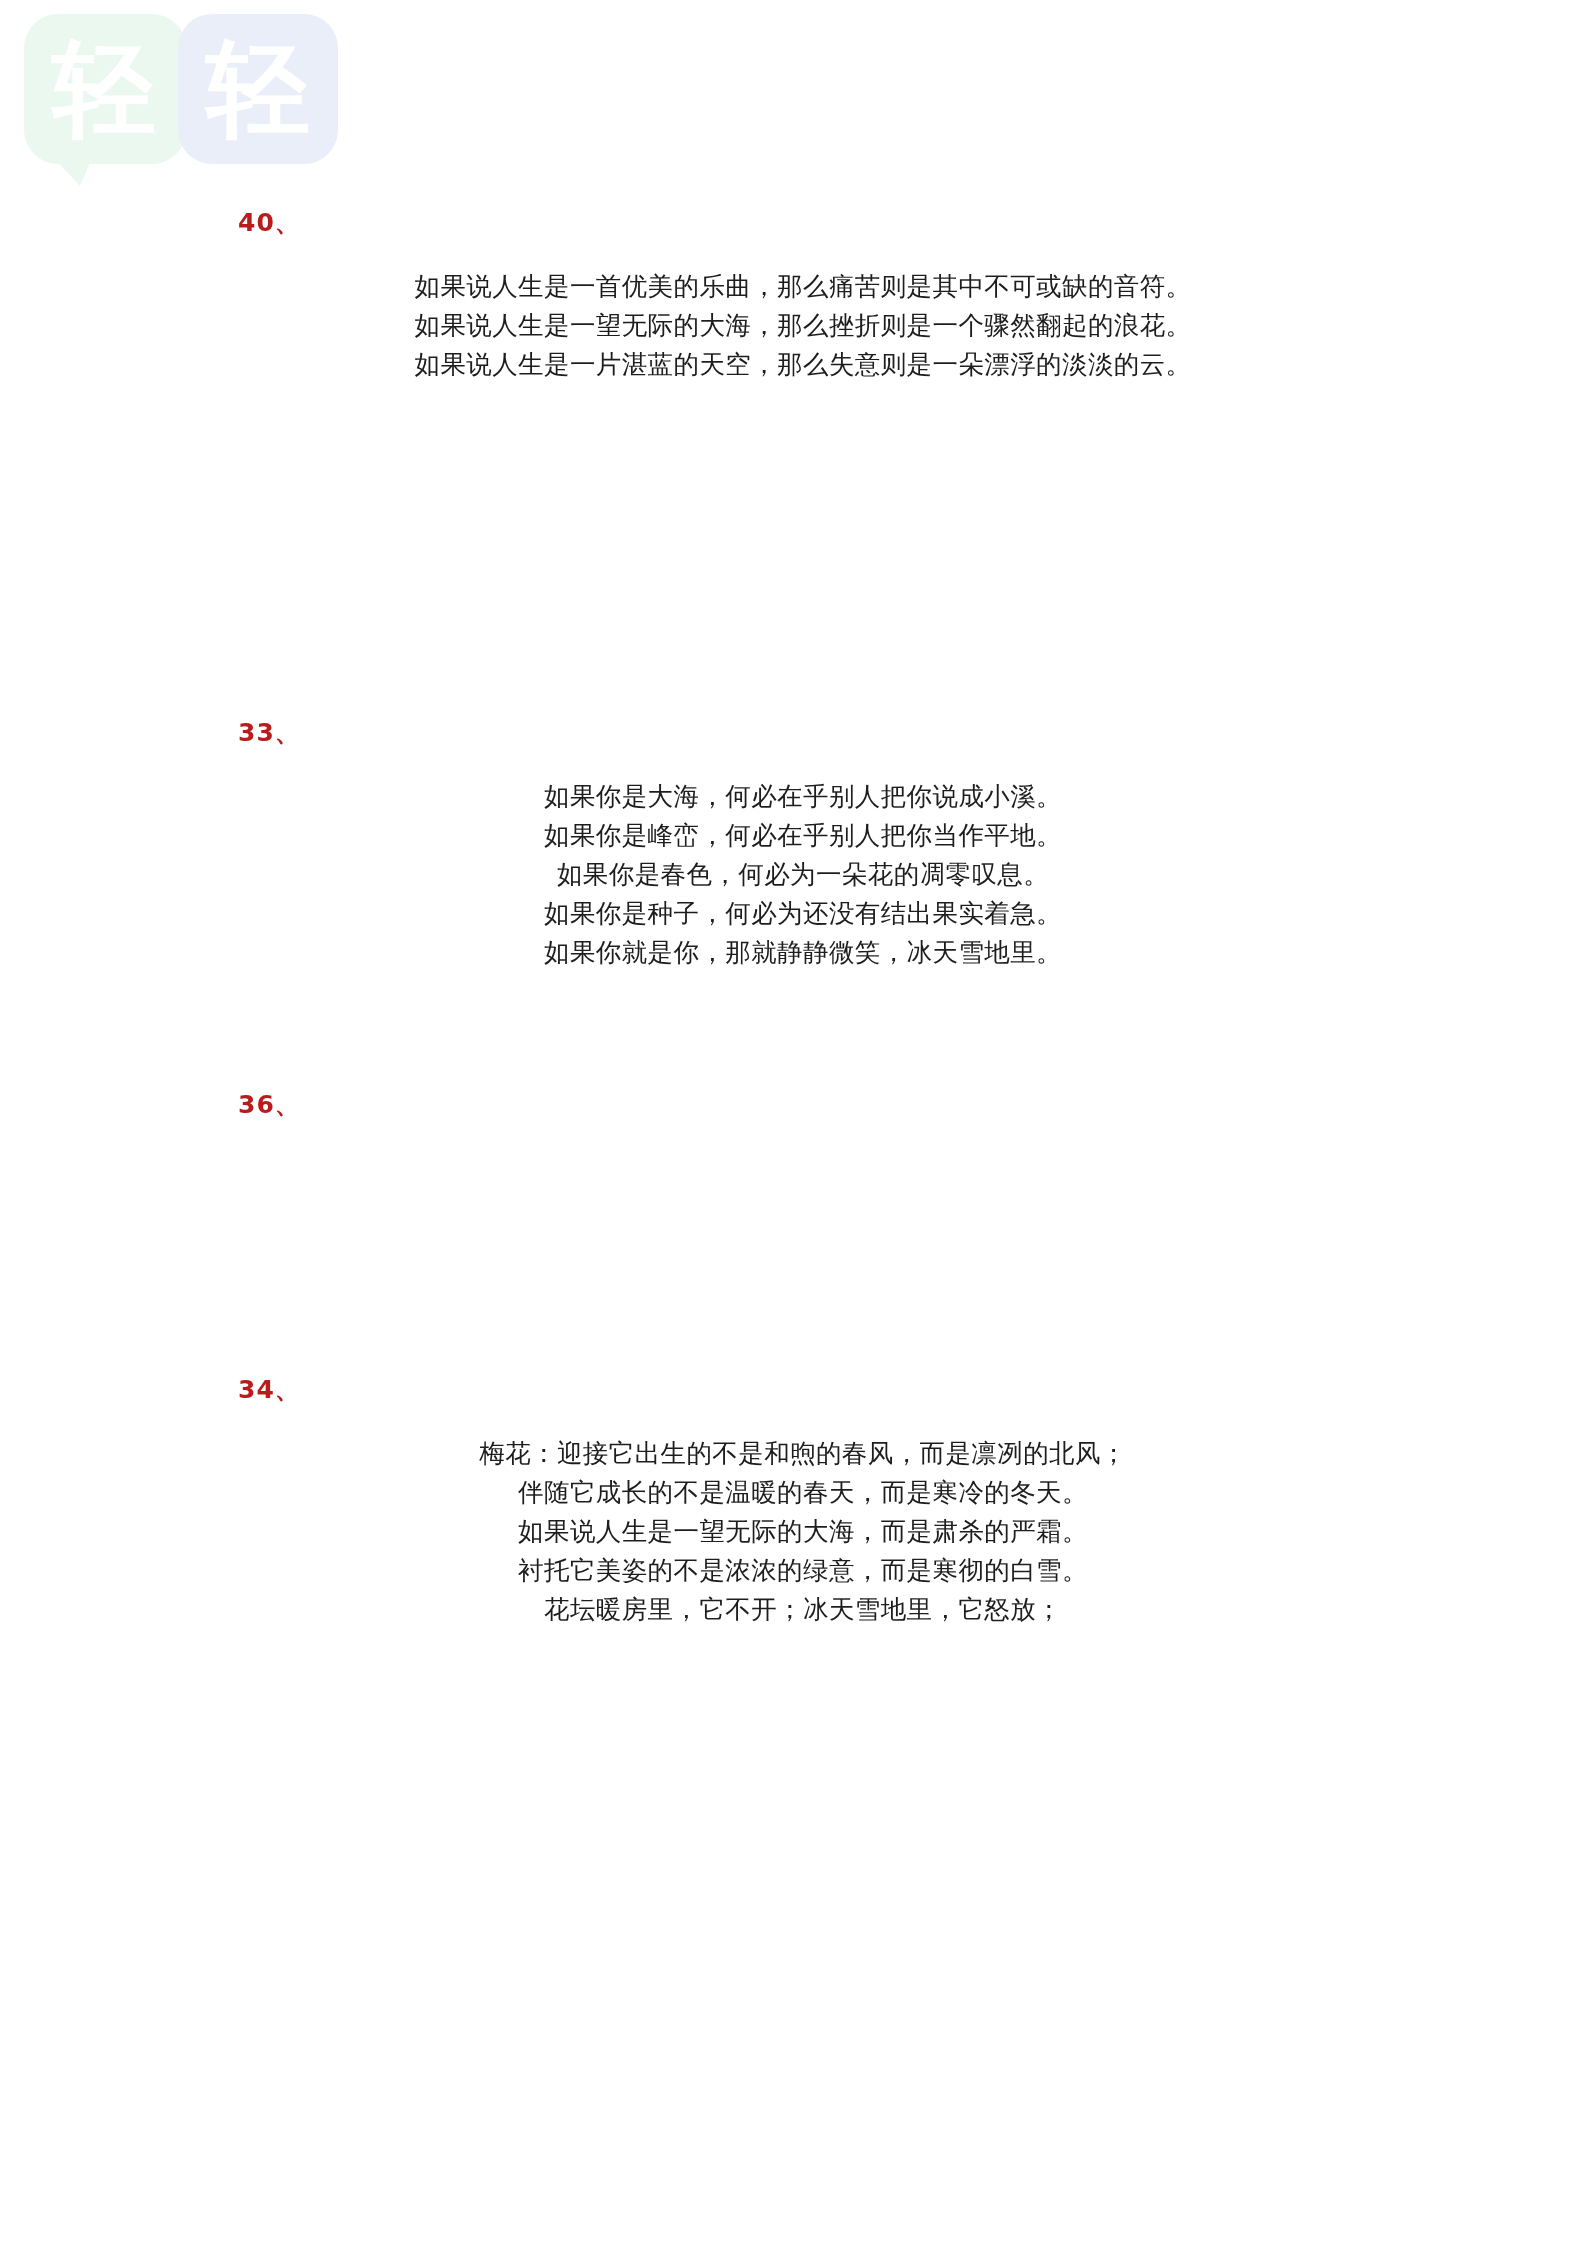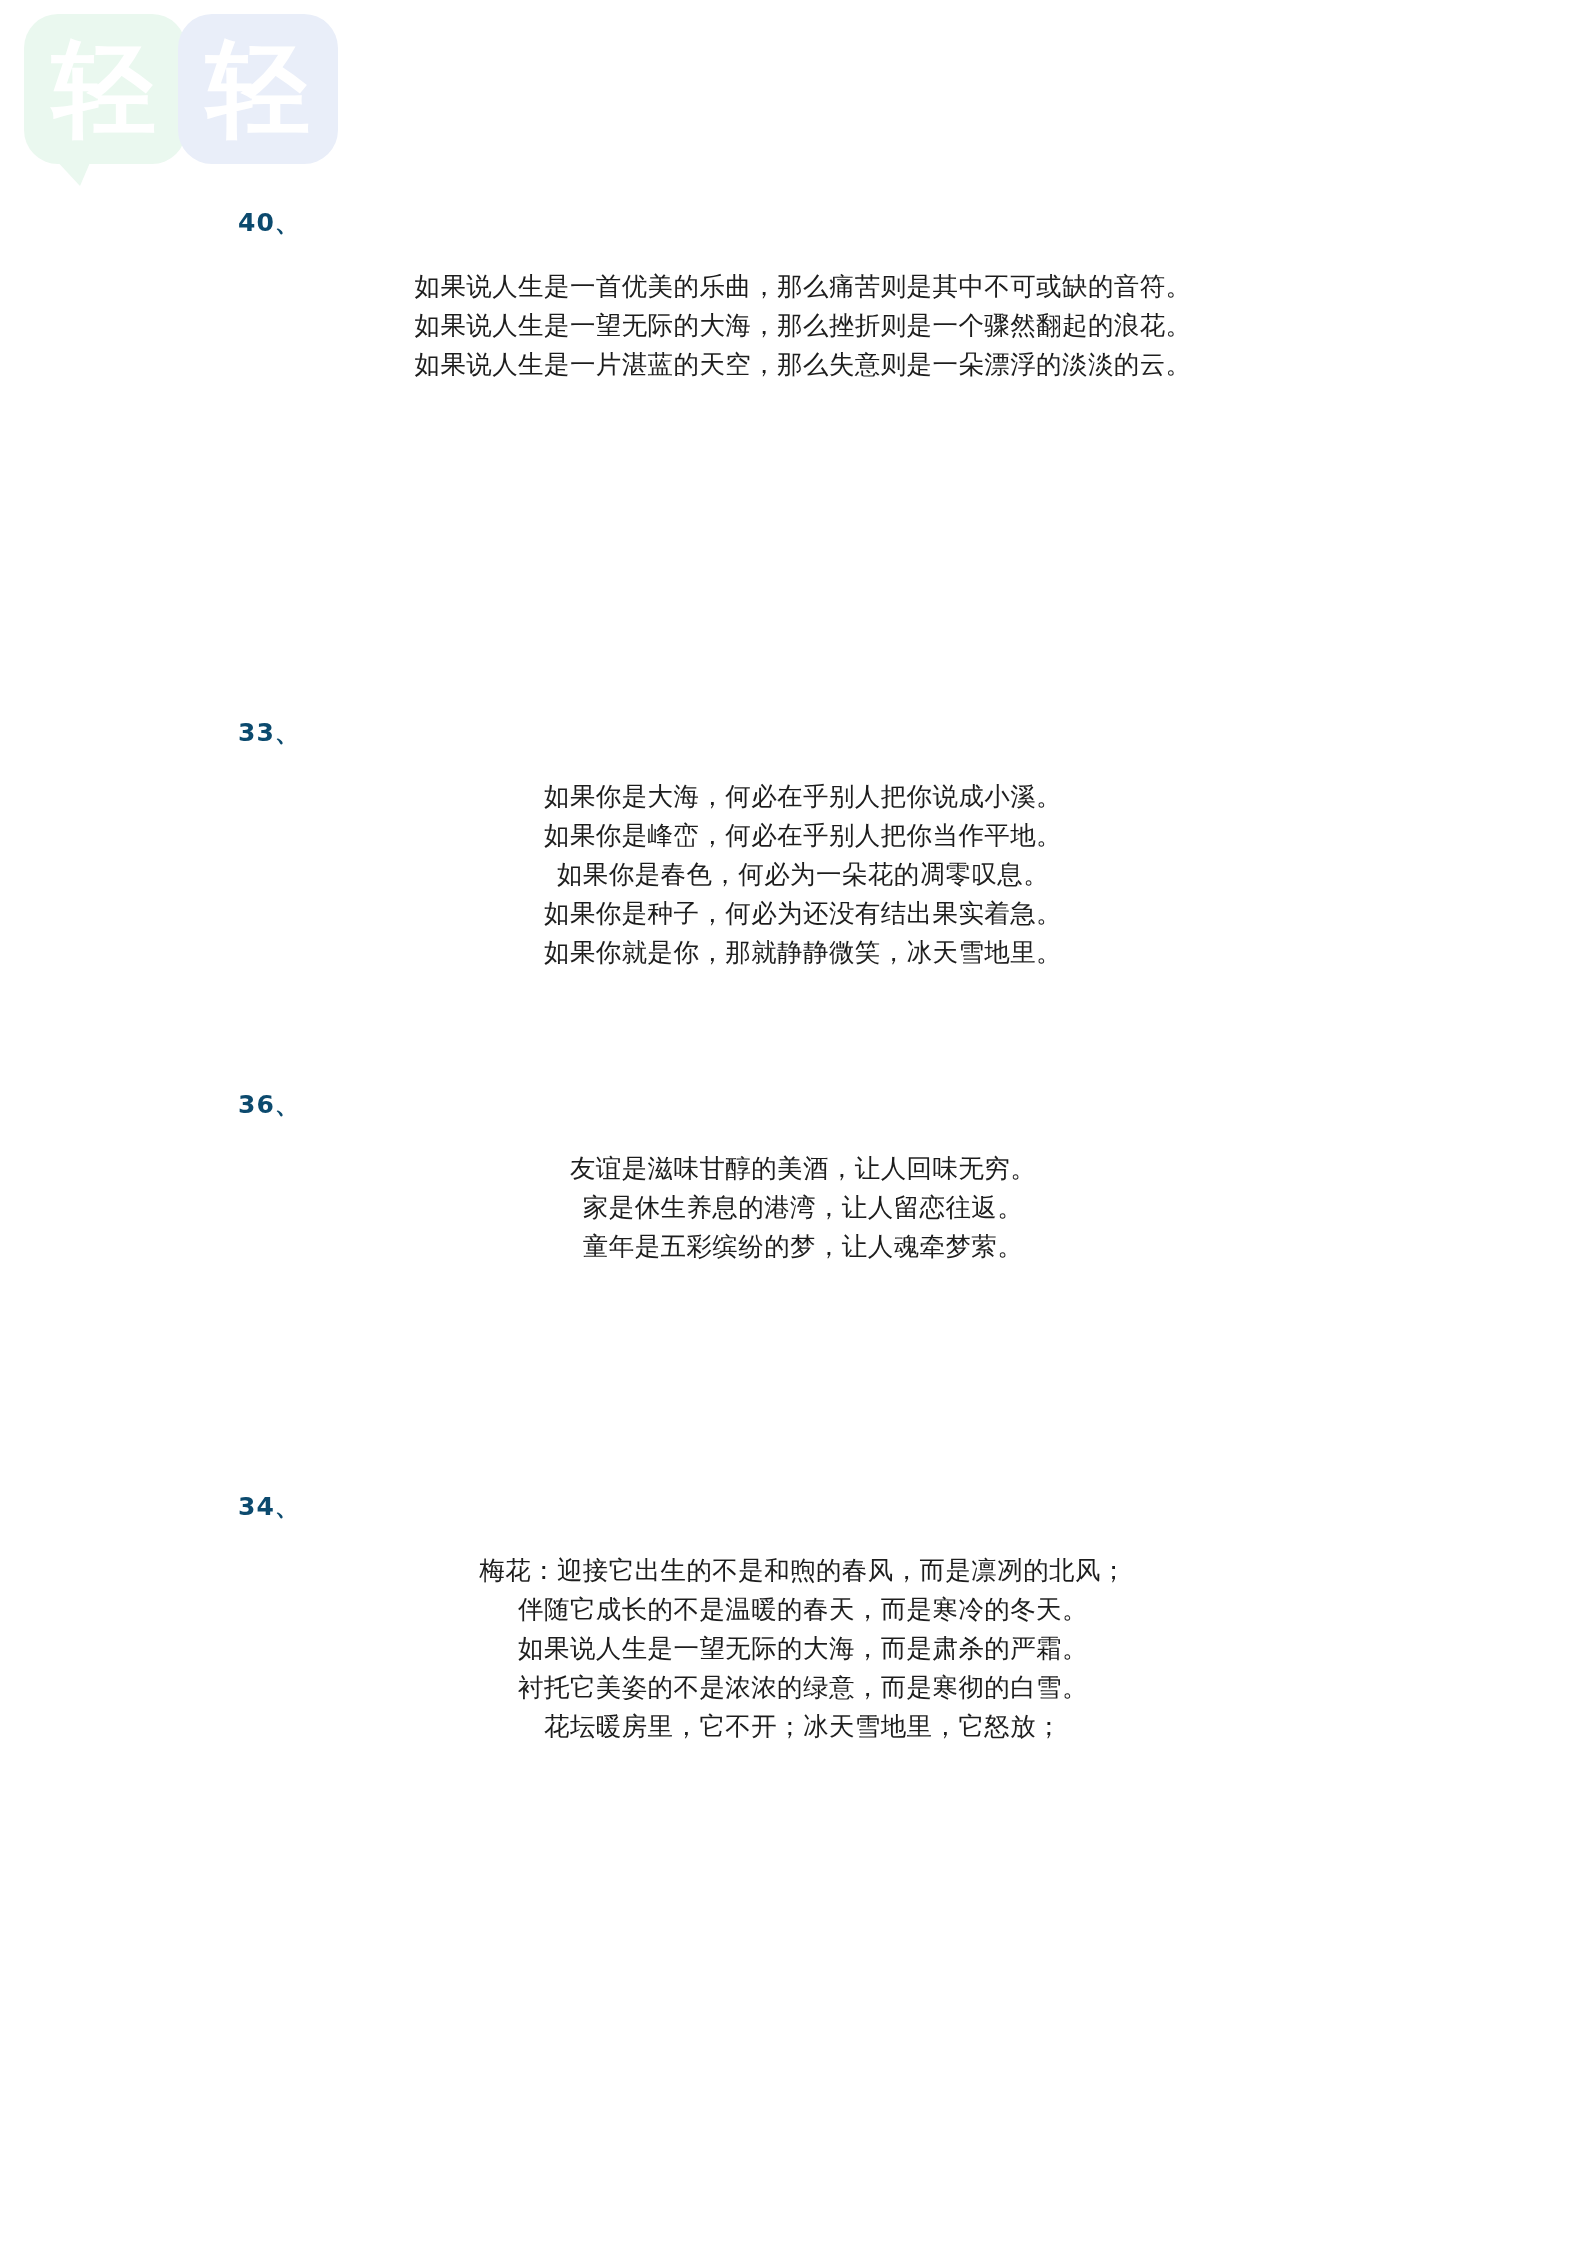--- a/index.html
+++ b/index.html
@@ -79,21 +79,21 @@
     position: absolute;
     left: 238px;
     top: 206px;
     width: 1130px;
   }
 
   .section {
     margin-bottom: 0;
   }
   .section-number {
-    color: #0c4a6e;
+    color: #b91c1c;
     font-family: "DejaVu Sans", sans-serif;
     font-size: 25px;
     font-weight: 700;
     letter-spacing: 1px;
     margin: 0 0 28px 0;
   }
   .section-body {
     font-family: "Liberation Serif", "DejaVu Serif", serif;
     font-size: 25.5px;
     line-height: 39px;
@@ -137,23 +137,20 @@
 如果你是峰峦，何必在乎别人把你当作平地。
 如果你是春色，何必为一朵花的凋零叹息。
 如果你是种子，何必为还没有结出果实着急。
 如果你就是你，那就静静微笑，冰天雪地里。</div>
     </div>
 
     <div class="gap-2"></div>
 
     <div class="section">
       <div class="section-number">36、</div>
-      <div class="section-body">友谊是滋味甘醇的美酒，让人回味无穷。
-家是休生养息的港湾，让人留恋往返。
-童年是五彩缤纷的梦，让人魂牵梦萦。</div>
     </div>
 
     <div class="gap-3"></div>
 
 
     <div class="gap-4"></div>
 
     <div class="section">
       <div class="section-number">34、</div>
       <div class="section-body">梅花：迎接它出生的不是和煦的春风，而是凛冽的北风；

